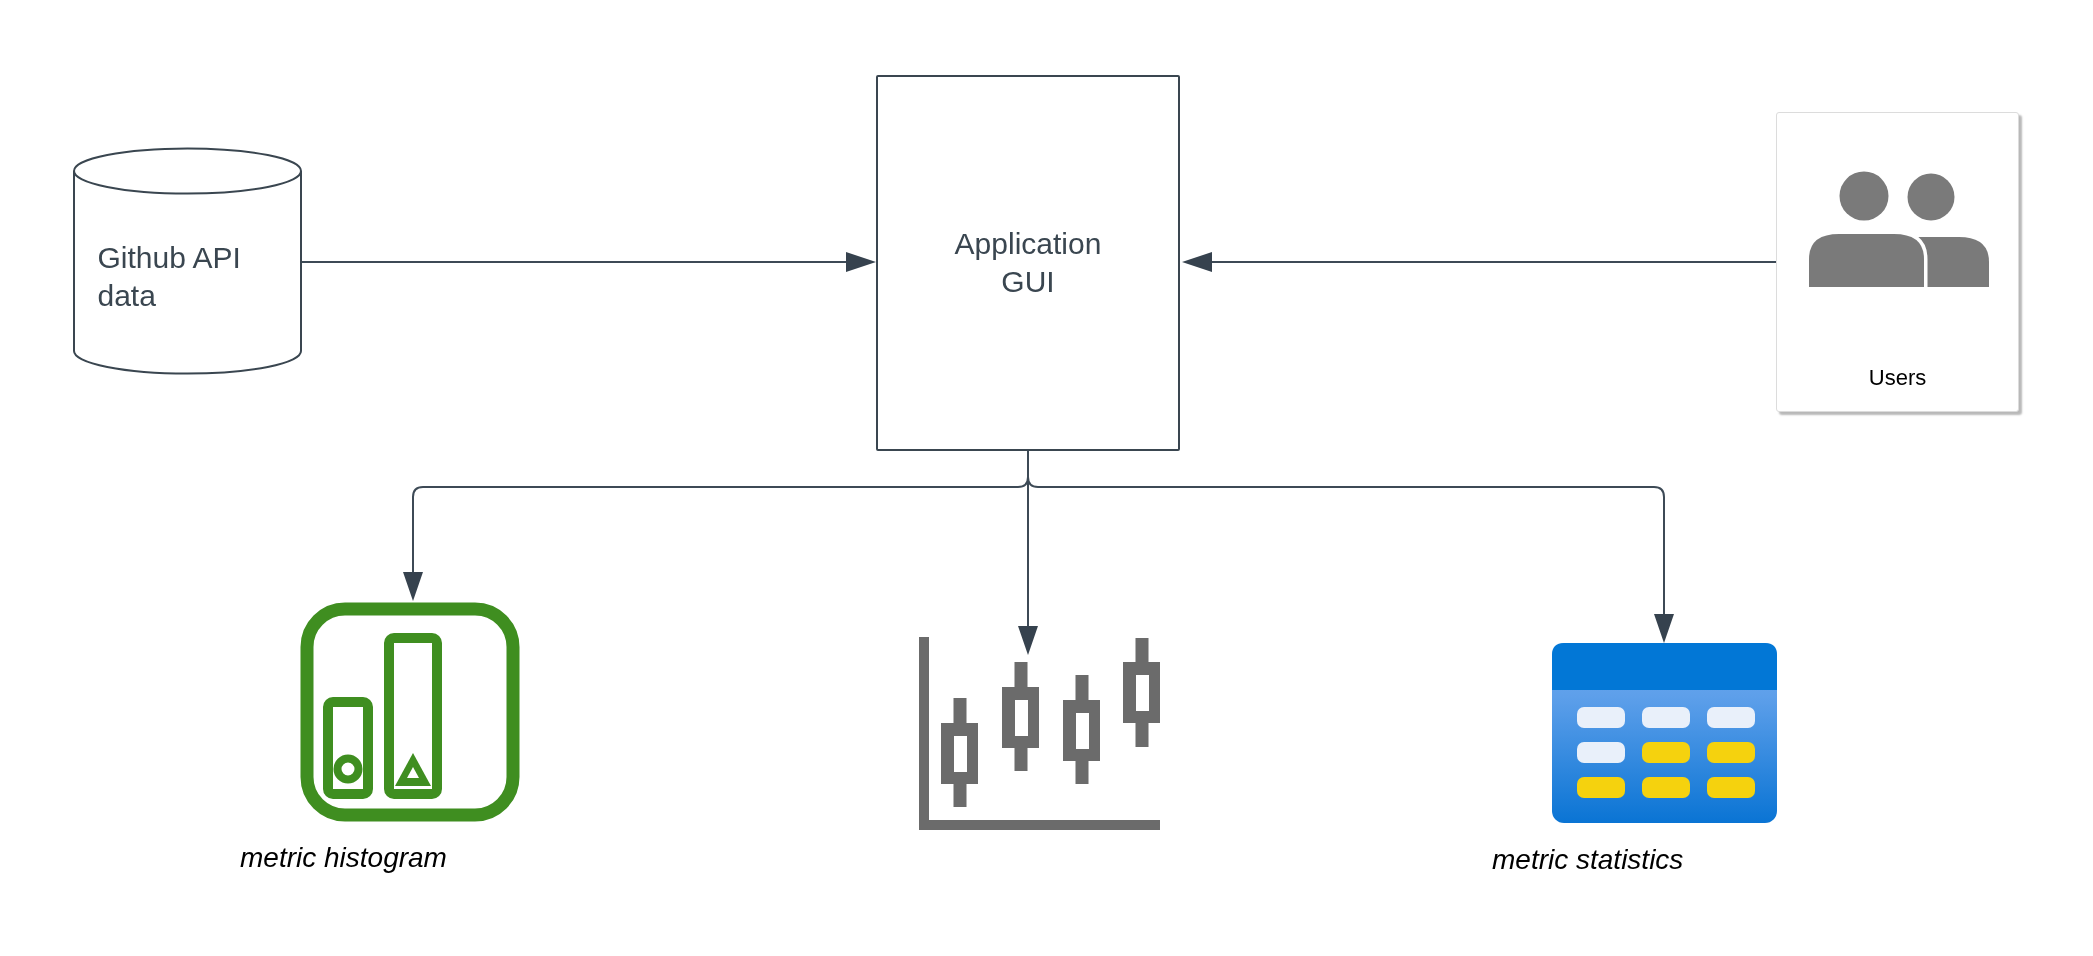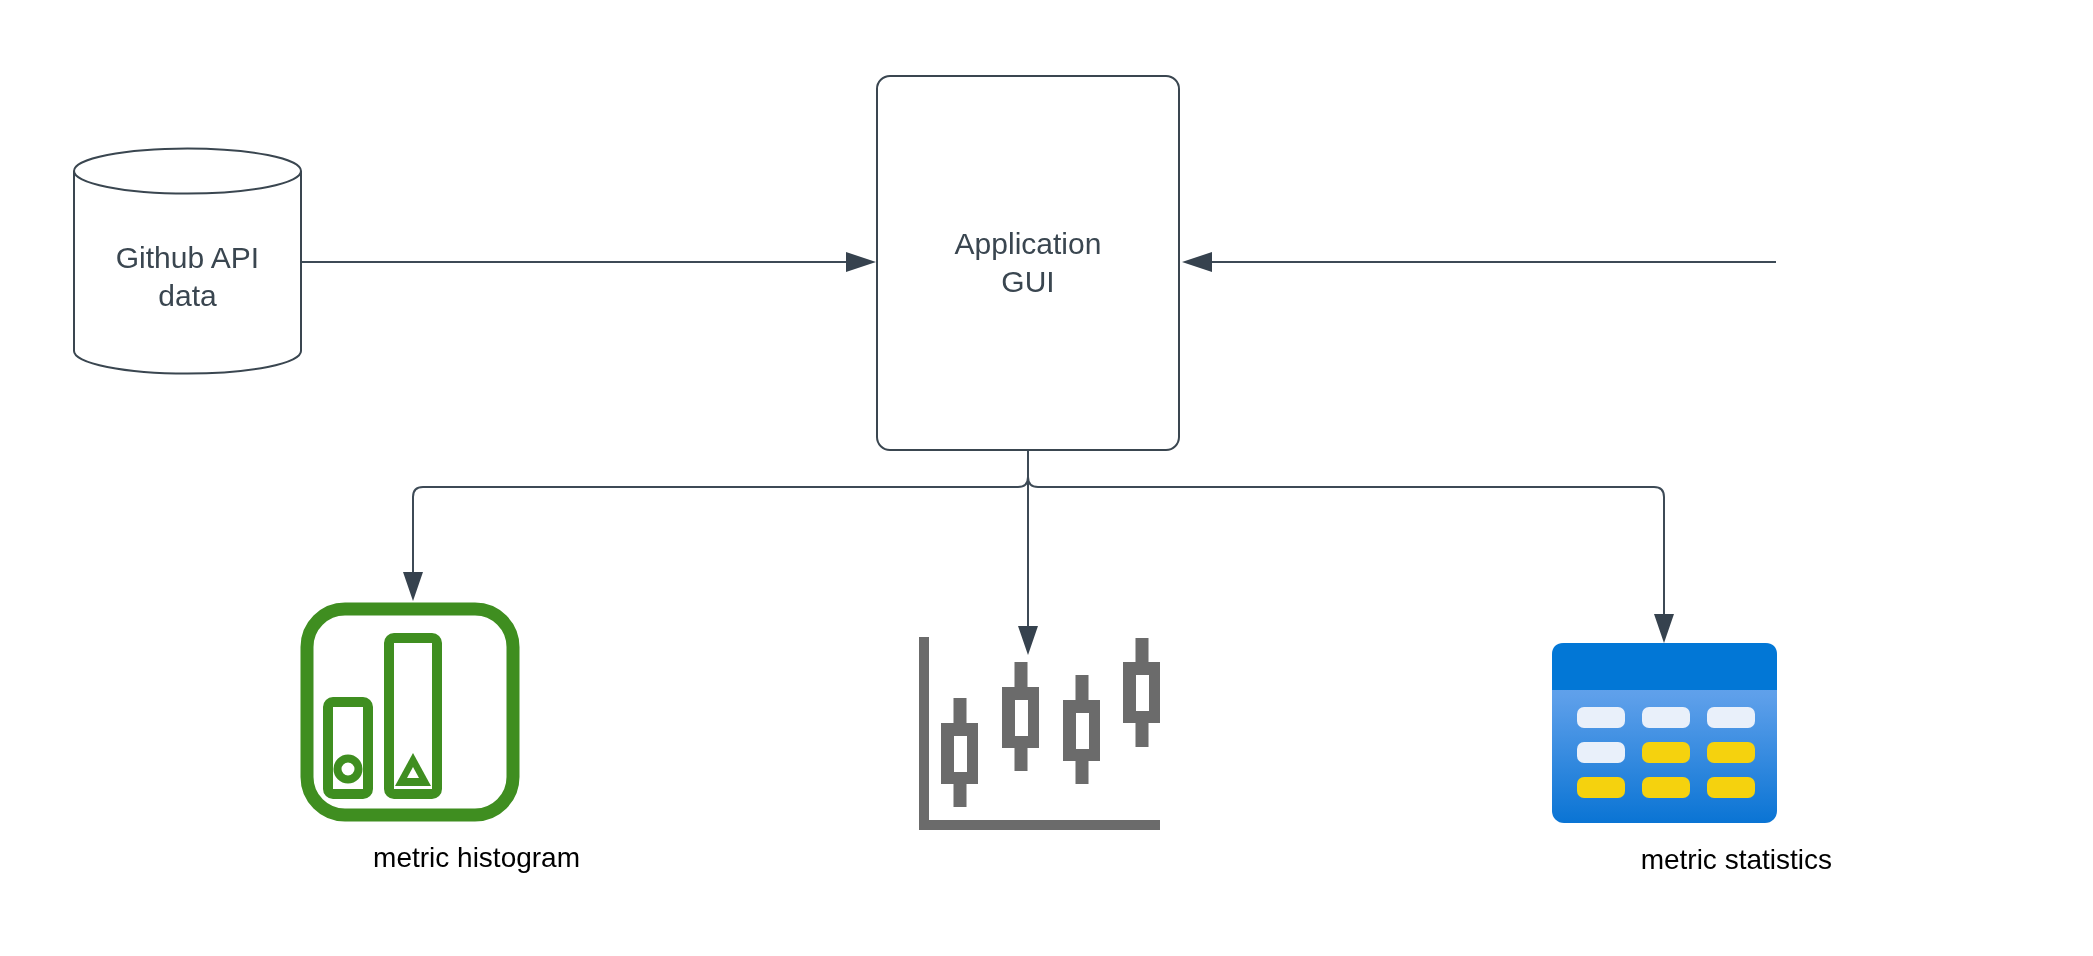--- a/index.html
+++ b/index.html
@@ -12,30 +12,30 @@
 
   
   .connector-layer{position:absolute;left:0;top:0;width:2093px;height:956px;pointer-events:none;}
   .conn{fill:none;stroke:#3d4a56;stroke-width:2;}
   .arrowhead{fill:#36424e;stroke:none;}
 
   
   .cyl-wrap{left:72px;top:147px;width:231px;height:230px;}
   .cyl-label{
     left:72px;top:147px;width:231px;height:230px;
-    display:flex;align-items:center;justify-content:center;text-align:center;
+    display:flex;align-items:center;justify-content:center;
     padding-top:30px;box-sizing:border-box;
     font-size:30px;line-height:1.27;color:#3a4650;
   }
   .cyl-label span{width:180px;display:inline-block;}
 
   
   .gui-node{
     left:876px;top:75px;width:304px;height:376px;box-sizing:border-box;
-    border:2px solid #3a4650;border-radius:14px;background:#ffffff;
+    border:2px solid #3a4650;border-radius:2px;background:#ffffff;
     display:flex;align-items:center;justify-content:center;text-align:center;
   }
   .gui-node .lbl{width:195px;font-size:30px;line-height:1.27;color:#3a4650;}
 
   
   .users-node{
     left:1776px;top:112px;width:243px;height:300px;box-sizing:border-box;
     background:#ffffff;border:1px solid #dcdcdc;border-radius:3px;
     box-shadow:3px 3px 2px rgba(0,0,0,0.28);
   }
@@ -44,21 +44,21 @@
     position:absolute;left:0;top:252px;width:100%;text-align:center;
     font-size:22px;color:#000000;
   }
 
   
   .hist-icon{left:300px;top:602px;}
   .candle-icon{left:916px;top:632px;}
   .table-icon{left:1552px;top:643px;}
 
   .bottom-label{
-    width:340px;text-align:right;font-size:28px;color:#000000;
+    width:340px;text-align:left;font-size:28px;color:#000000;font-style:italic;
   }
   .hist-label{left:240px;top:842px;}
   .table-label{left:1492px;top:844px;}
 </style>
 </head>
 <body>
 
 <div class="canvas">
 
   <svg class="connector-layer" viewBox="0 0 2093 956">
@@ -91,20 +91,32 @@
     </svg>
   </div>
   <div class="abs cyl-label">
     <span>Github API data</span>
   </div>
 
   <div class="abs gui-node">
     <div class="lbl">Application GUI</div>
   </div>
 
+  <div class="abs users-node">
+    <svg class="users-icon" width="182" height="118" viewBox="0 0 182 118">
+
+      <path d="M66 118 V92 Q66 68 96 68 H152 Q182 68 182 93 V118 Z" fill="#7a7a7a"></path>
+
+      <path d="M2 118 V90 Q2 65 32 65 H87 Q117 65 117 90 V118 Z" fill="#7a7a7a" stroke="#ffffff" stroke-width="7" paint-order="stroke"></path>
+
+      <circle cx="57" cy="27" r="24.5" fill="#7a7a7a"></circle>
+      <circle cx="124" cy="28" r="23.5" fill="#7a7a7a"></circle>
+    </svg>
+    <div class="users-label">Users</div>
+  </div>
 
   <div class="abs hist-icon">
     <svg width="220" height="220" viewBox="0 0 220 220">
       <rect x="7" y="7" width="206" height="206" rx="38" fill="none" stroke="#3f8e20" stroke-width="13"></rect>
       <rect x="28" y="100" width="40" height="92" rx="5" fill="none" stroke="#3f8e20" stroke-width="10"></rect>
       <circle cx="48" cy="167" r="10.5" fill="none" stroke="#3f8e20" stroke-width="8"></circle>
       <rect x="89" y="36" width="48" height="156" rx="5" fill="none" stroke="#3f8e20" stroke-width="10"></rect>
       <polygon points="95,184 131,184 113,151" fill="#3f8e20"></polygon>
       <polygon points="107,176 119,176 113,165" fill="#ffffff"></polygon>
     </svg>

